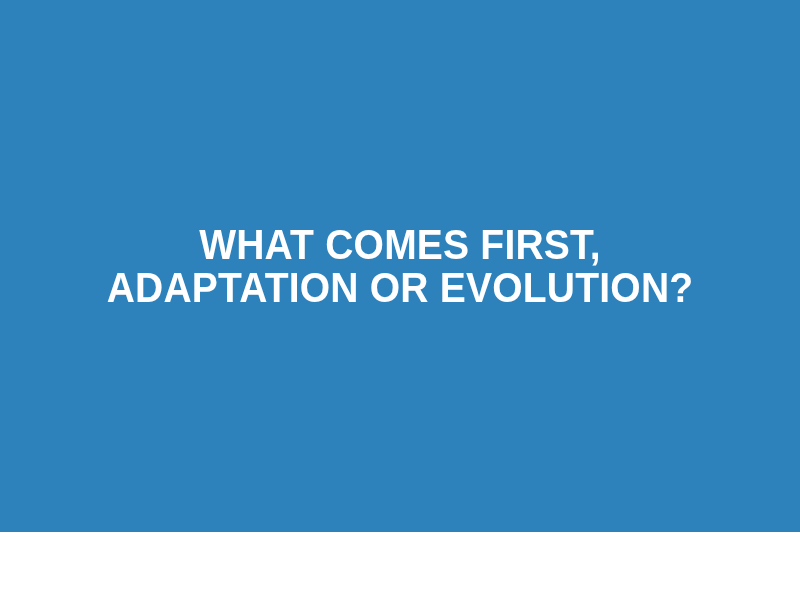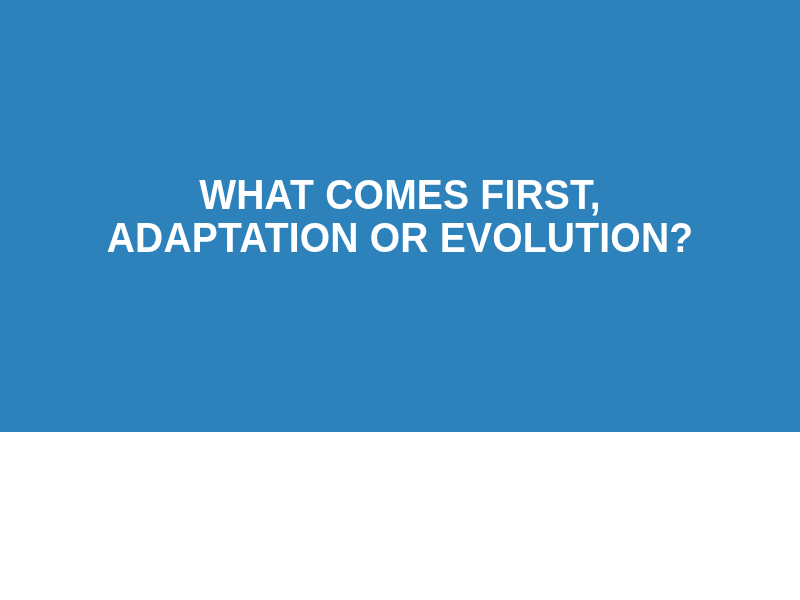--- a/index.html
+++ b/index.html
@@ -12,21 +12,21 @@
     width: 800px;
     height: 600px;
     overflow: hidden;
     font-family: "Liberation Sans", sans-serif;
   }
 
   #banner {
     position: relative;
     box-sizing: border-box;
     width: 800px;
-    height: 432px;
+    height: 532px;
     background-color: #2d82bc;
     display: flex;
     align-items: center;
     justify-content: center;
   }
 
   #headline-block {
     width: 640px;
     margin: 0;
     padding: 0;

